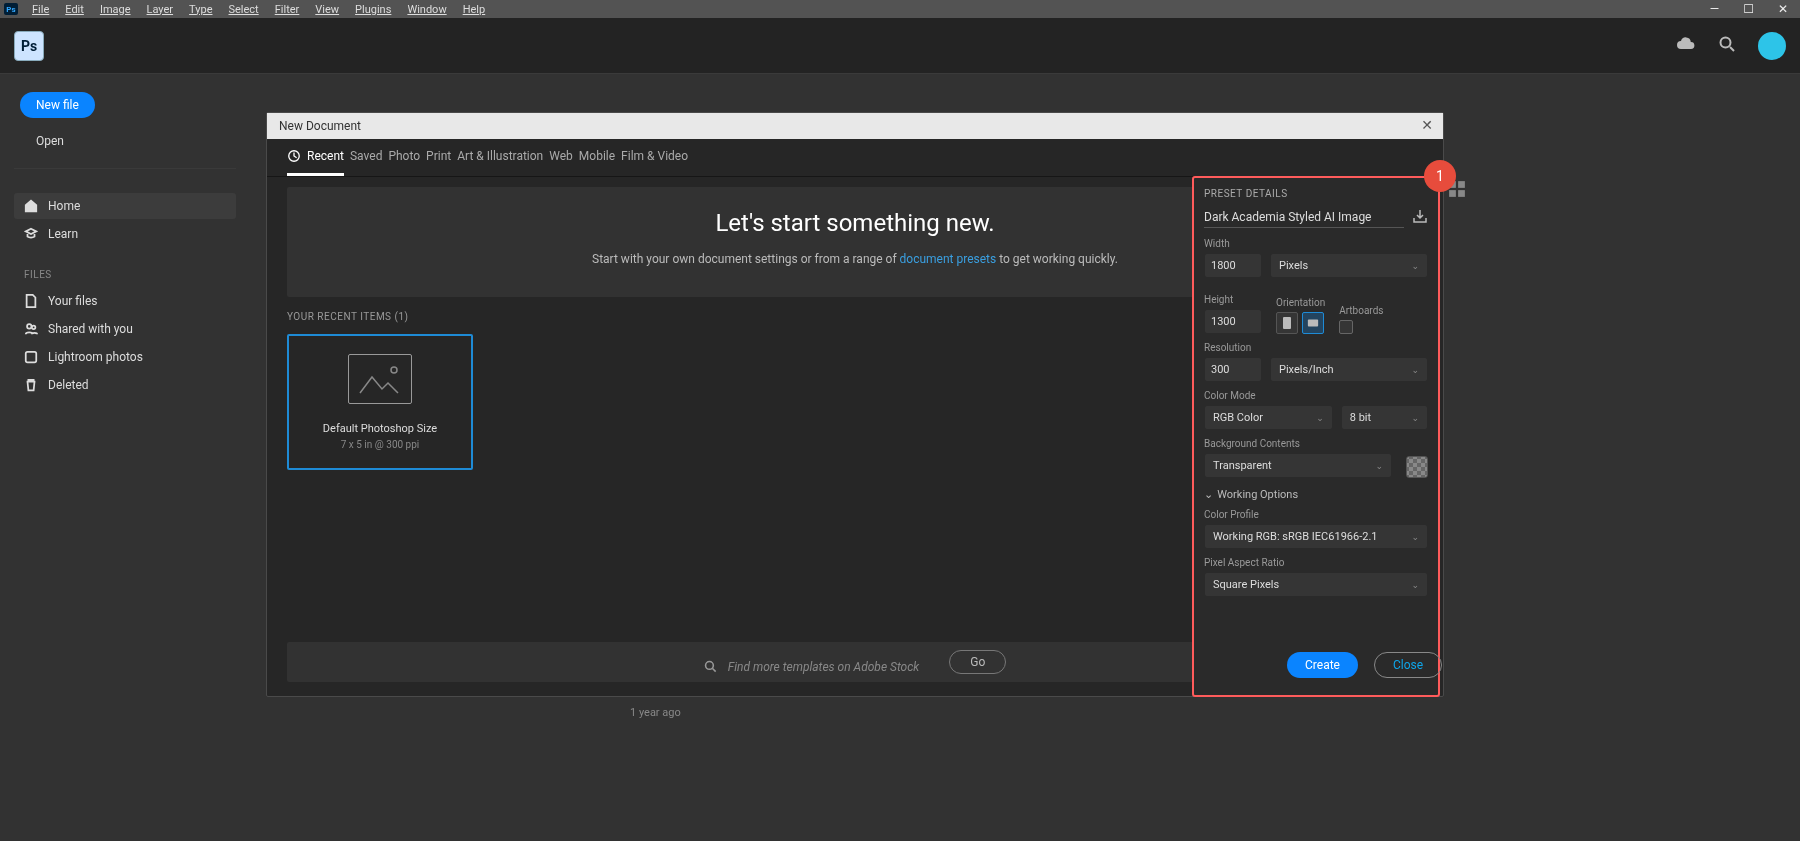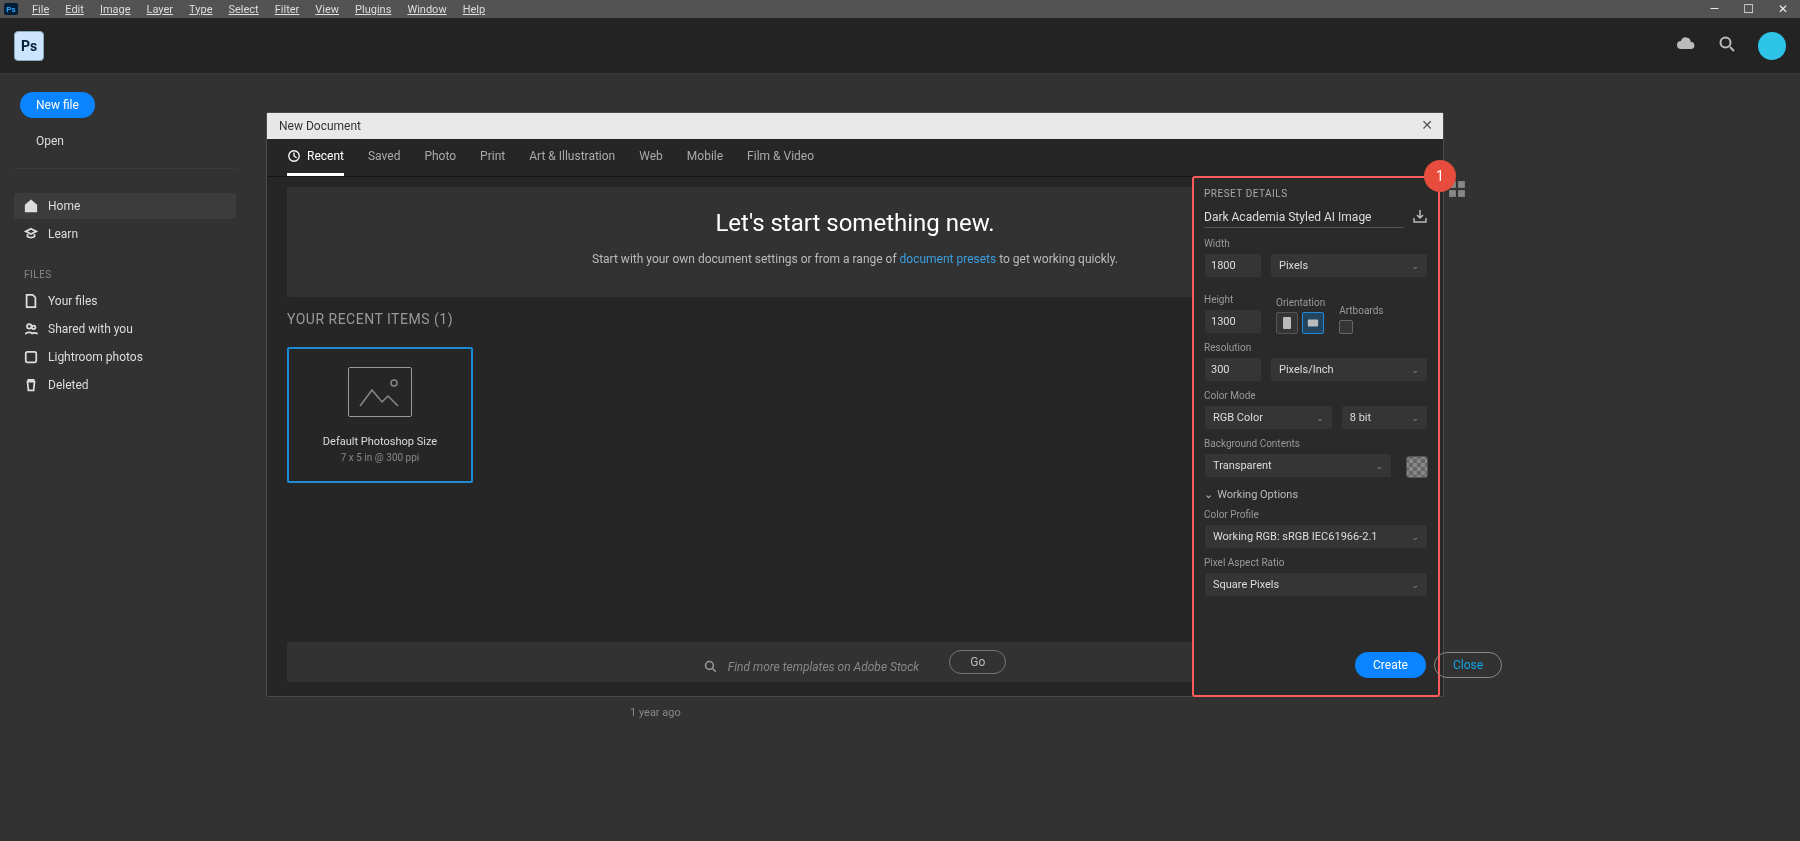--- a/index.html
+++ b/index.html
@@ -27,31 +27,31 @@
 .side-nav { margin-top:24px; }
 .side-item { display:flex; align-items:center; gap:10px; padding:6px 10px; border-radius:3px; cursor:pointer; color:#ddd; font-size:12px; margin-bottom:2px;}
 .side-item.active { background:#3c3c3c; }
 .side-item svg { width:14px; height:14px; fill:none; stroke:#ddd; stroke-width:2; }
 .side-hdr { font-size:10px; letter-spacing:0.5px; color:#888; margin:22px 0 8px 10px; }
 
 
 .dialog { position:absolute; left:266px; top:112px; width:1178px; height:585px; background:#262626; border:1px solid #4a4a4a; border-radius:2px; display:flex; flex-direction:column; }
 .dialog-title { height:26px; background:#e8e8e8; color:#333; display:flex; align-items:center; padding:0 12px; font-size:12px; position:relative; }
 .dialog-title .close-x { position:absolute; right:10px; top:4px; color:#555; cursor:pointer; font-size:14px; }
-.tabs { height:38px; display:flex; align-items:flex-start; padding:0 20px; gap:24px; border-bottom:1px solid #161616; }
+.tabs { height:38px; display:flex; align-items:flex-start; padding:0 20px; gap:6px; border-bottom:1px solid #161616; }
 .tab { display:flex; align-items:center; gap:6px; font-size:12px; color:#aaa; cursor:pointer; height:100%; border-bottom:3px solid transparent; }
 .tab.active { color:#fff; border-bottom-color:#fff; }
 .tab svg { width:14px; height:14px; stroke:#fff; fill:none; stroke-width:1.5;}
 .dialog-body { flex:1; padding:10px 20px 0; overflow:hidden; }
 .welcome-banner { background:#323232; border-radius:2px; padding:22px 30px 28px; position:relative; margin-bottom:14px; }
 .welcome-banner .banner-close { position:absolute; right:12px; top:10px; color:#bbb; cursor:pointer; font-size:16px; }
 .welcome-title { color:#fff; font-size:24px; text-align:center; margin-bottom:12px; font-weight:400; }
 .welcome-sub { color:#bbb; font-size:12px; text-align:center; line-height:20px; }
 .welcome-sub a { color:#3a9fe0; text-decoration:none; }
-.recent-hdr { color:#999; font-size:14px; letter-spacing:0.5px; margin-bottom:20px; }
+.recent-hdr { color:#999; font-size:10px; letter-spacing:0.5px; margin-bottom:12px; }
 .recent-card { width:186px; height:136px; border:2px solid #1e8bd6; border-radius:2px; display:flex; flex-direction:column; align-items:center; justify-content:center; cursor:pointer; }
 .recent-card .thumb { width:64px; height:50px; border:1px solid #999; display:flex; align-items:center; justify-content:center; border-radius:2px; }
 .recent-card .thumb svg { stroke:#888; fill:none; stroke-width:1.5; }
 .recent-card .name { color:#ddd; font-size:11px; margin-top:18px;}
 .recent-card .dim { color:#888; font-size:10px; margin-top:4px;}
 .dialog-footer { position:absolute; left:20px; bottom:14px; right:20px; height:40px; background:#323232; border-radius:2px; display:flex; align-items:center; justify-content:center; gap:8px; }
 .search-wrap { display:flex; align-items:flex-end; gap:10px; color:#888; font-style:italic; font-size:12px; }
 .go-btn { border:1px solid #777; background:transparent; color:#bbb; border-radius:13px; padding:4px 20px; cursor:pointer; font-size:12px; margin-left:20px; font-style:normal; }
 
 
@@ -67,21 +67,21 @@
 .select { background:#353535; border:1px solid #2a2a2a; color:#ddd; padding:5px 8px; border-radius:3px; font-size:11px; display:flex; align-items:center; justify-content:space-between; cursor:pointer; }
 .select .chev{ font-size:9px; color:#888;}
 .orient { display:flex; gap:4px; }
 .orient-btn { width:22px; height:22px; border:1px solid #555; background:#353535; border-radius:2px; display:flex; align-items:center; justify-content:center; cursor:pointer;}
 .orient-btn.active { border-color:#1e8bd6; background:#23445f;}
 .orient-btn svg{ width:12px;height:14px;fill:#bbb;}
 .chk { width:14px; height:14px; border:1px solid #666; border-radius:2px; background:#353535; cursor:pointer;}
 .adv-toggle { margin-top:10px; color:#bbb; cursor:pointer; display:flex; align-items:center; gap:4px; font-size:11px; }
 .swatch { width:22px; height:22px; border:1px solid #555; border-radius:3px; background:repeating-conic-gradient(#666 0 25%, #888 0 50%) 50%/8px 8px; margin-left:6px;}
 
-.dlg-btns { position:absolute; left:1355px; top:652px; display:flex; gap:8px;}
+.dlg-btns { position:absolute; left:1287px; top:652px; display:flex; gap:16px;}
 .p-create{ background:#0a84ff; color:#fff; border:none; border-radius:14px; padding:6px 18px; cursor:pointer; font-size:12px;}
 .p-close{ background:transparent; color:#0ea5e9; border:1px solid #888; border-radius:14px; padding:5px 18px; cursor:pointer; font-size:12px;}
 
 .yearago { position:absolute; left:630px; top:706px; color:#888; font-size:11px; }
 .view-icon{ position:absolute; left:1448px; top:180px; color:#888;}
 </style>
 </head>
 <body>
 
 <div class="menubar">

